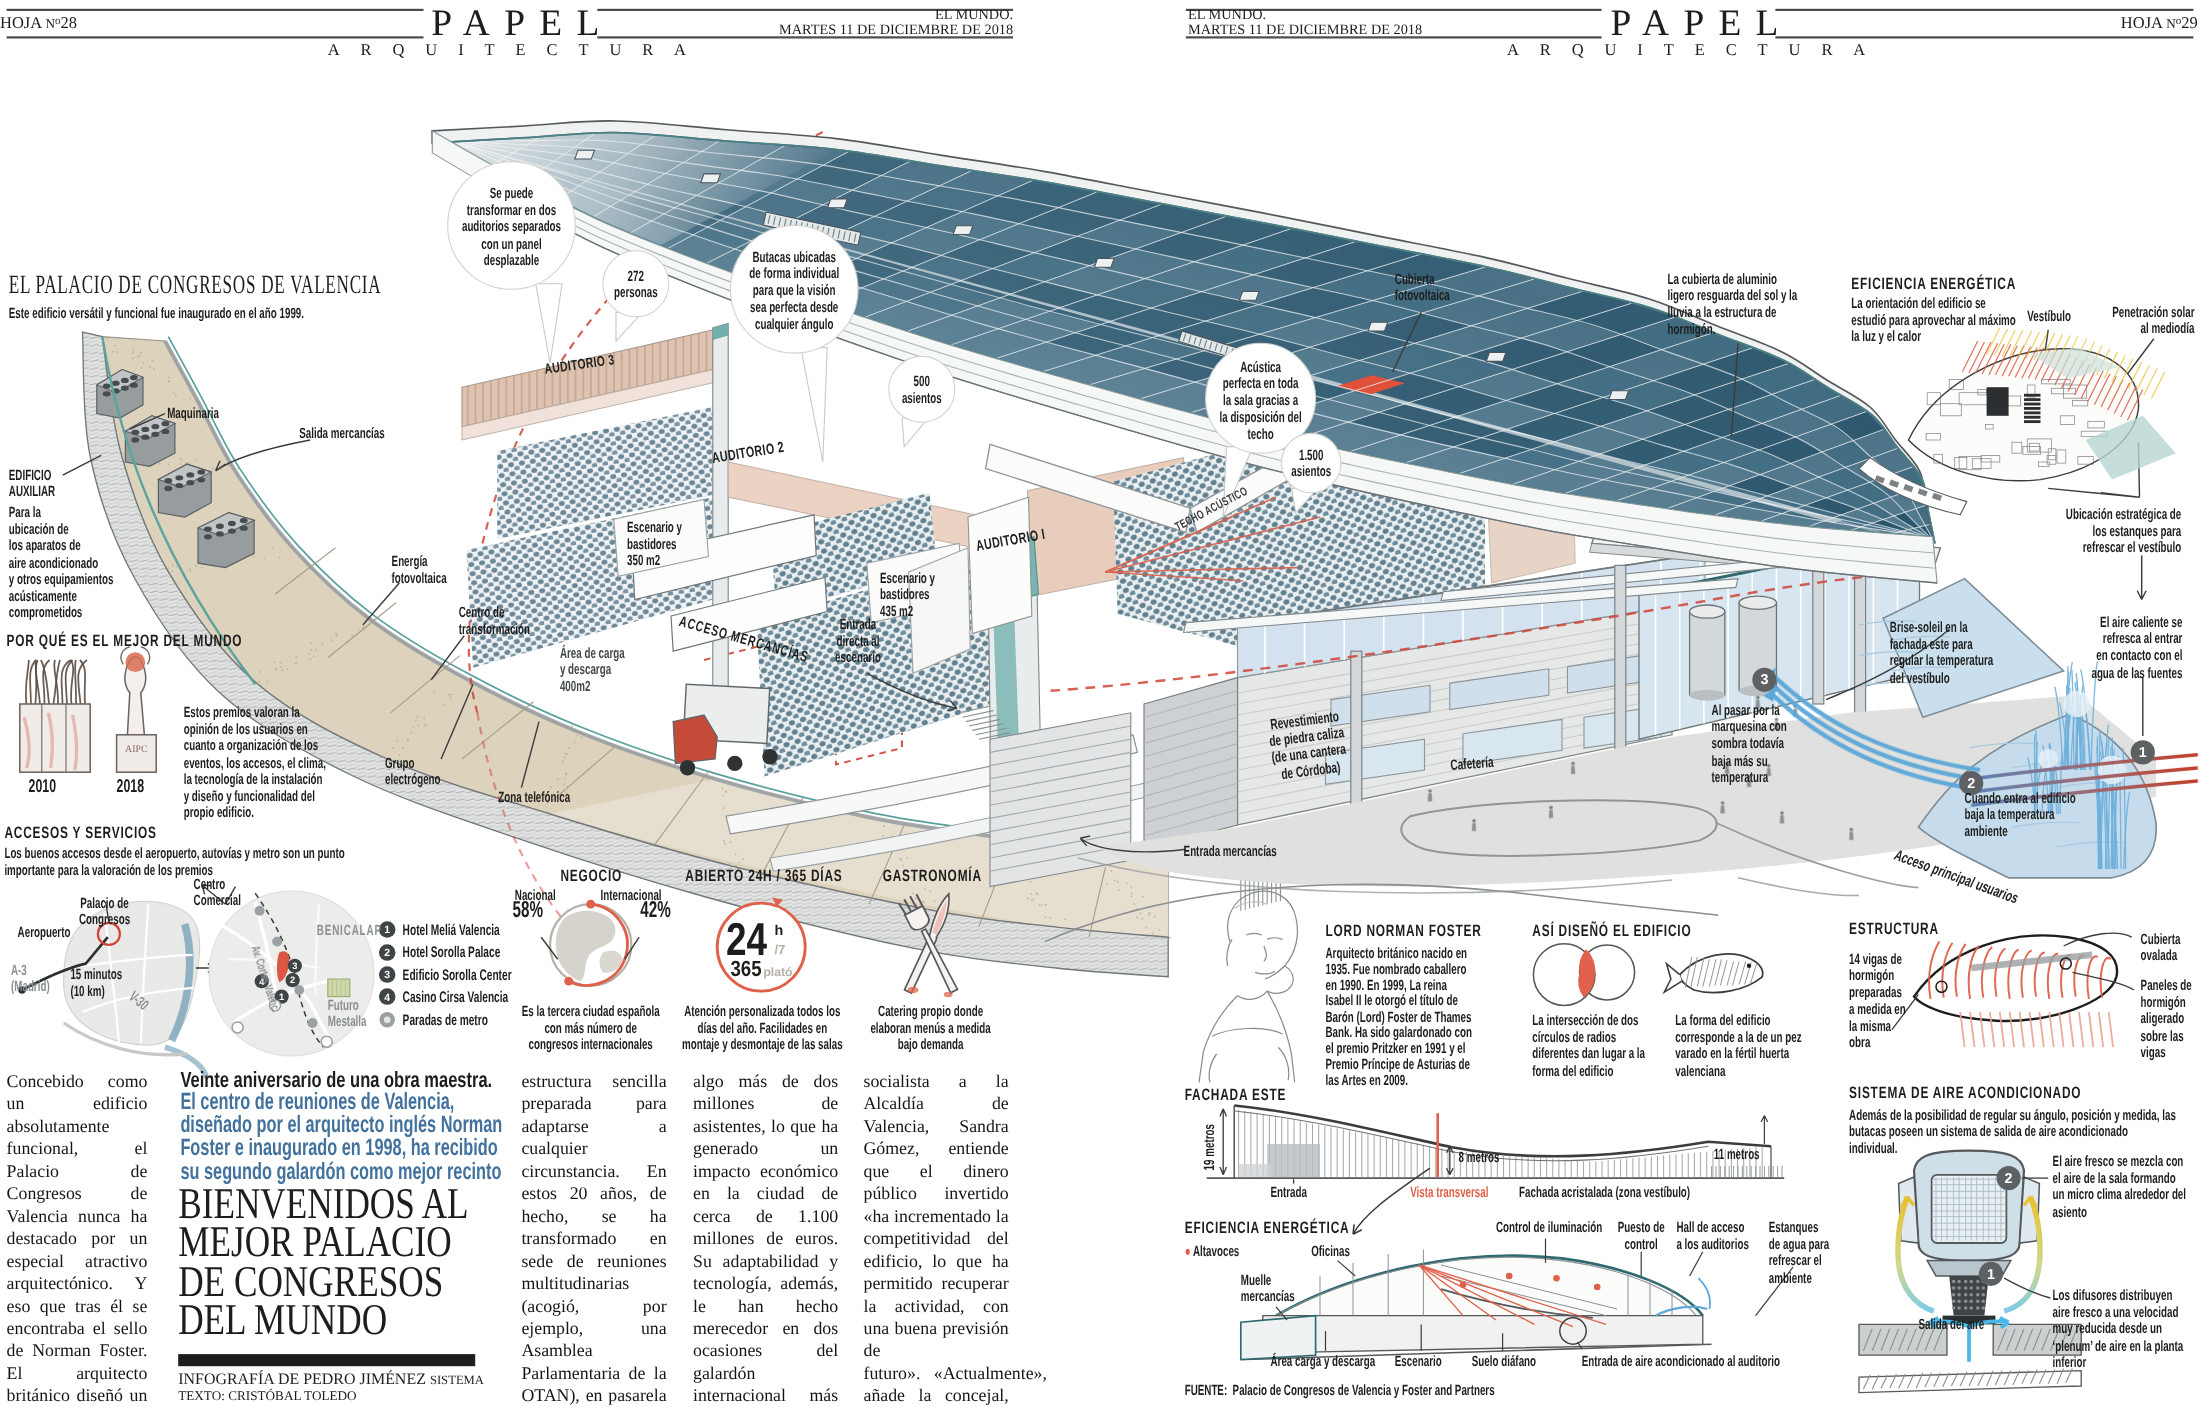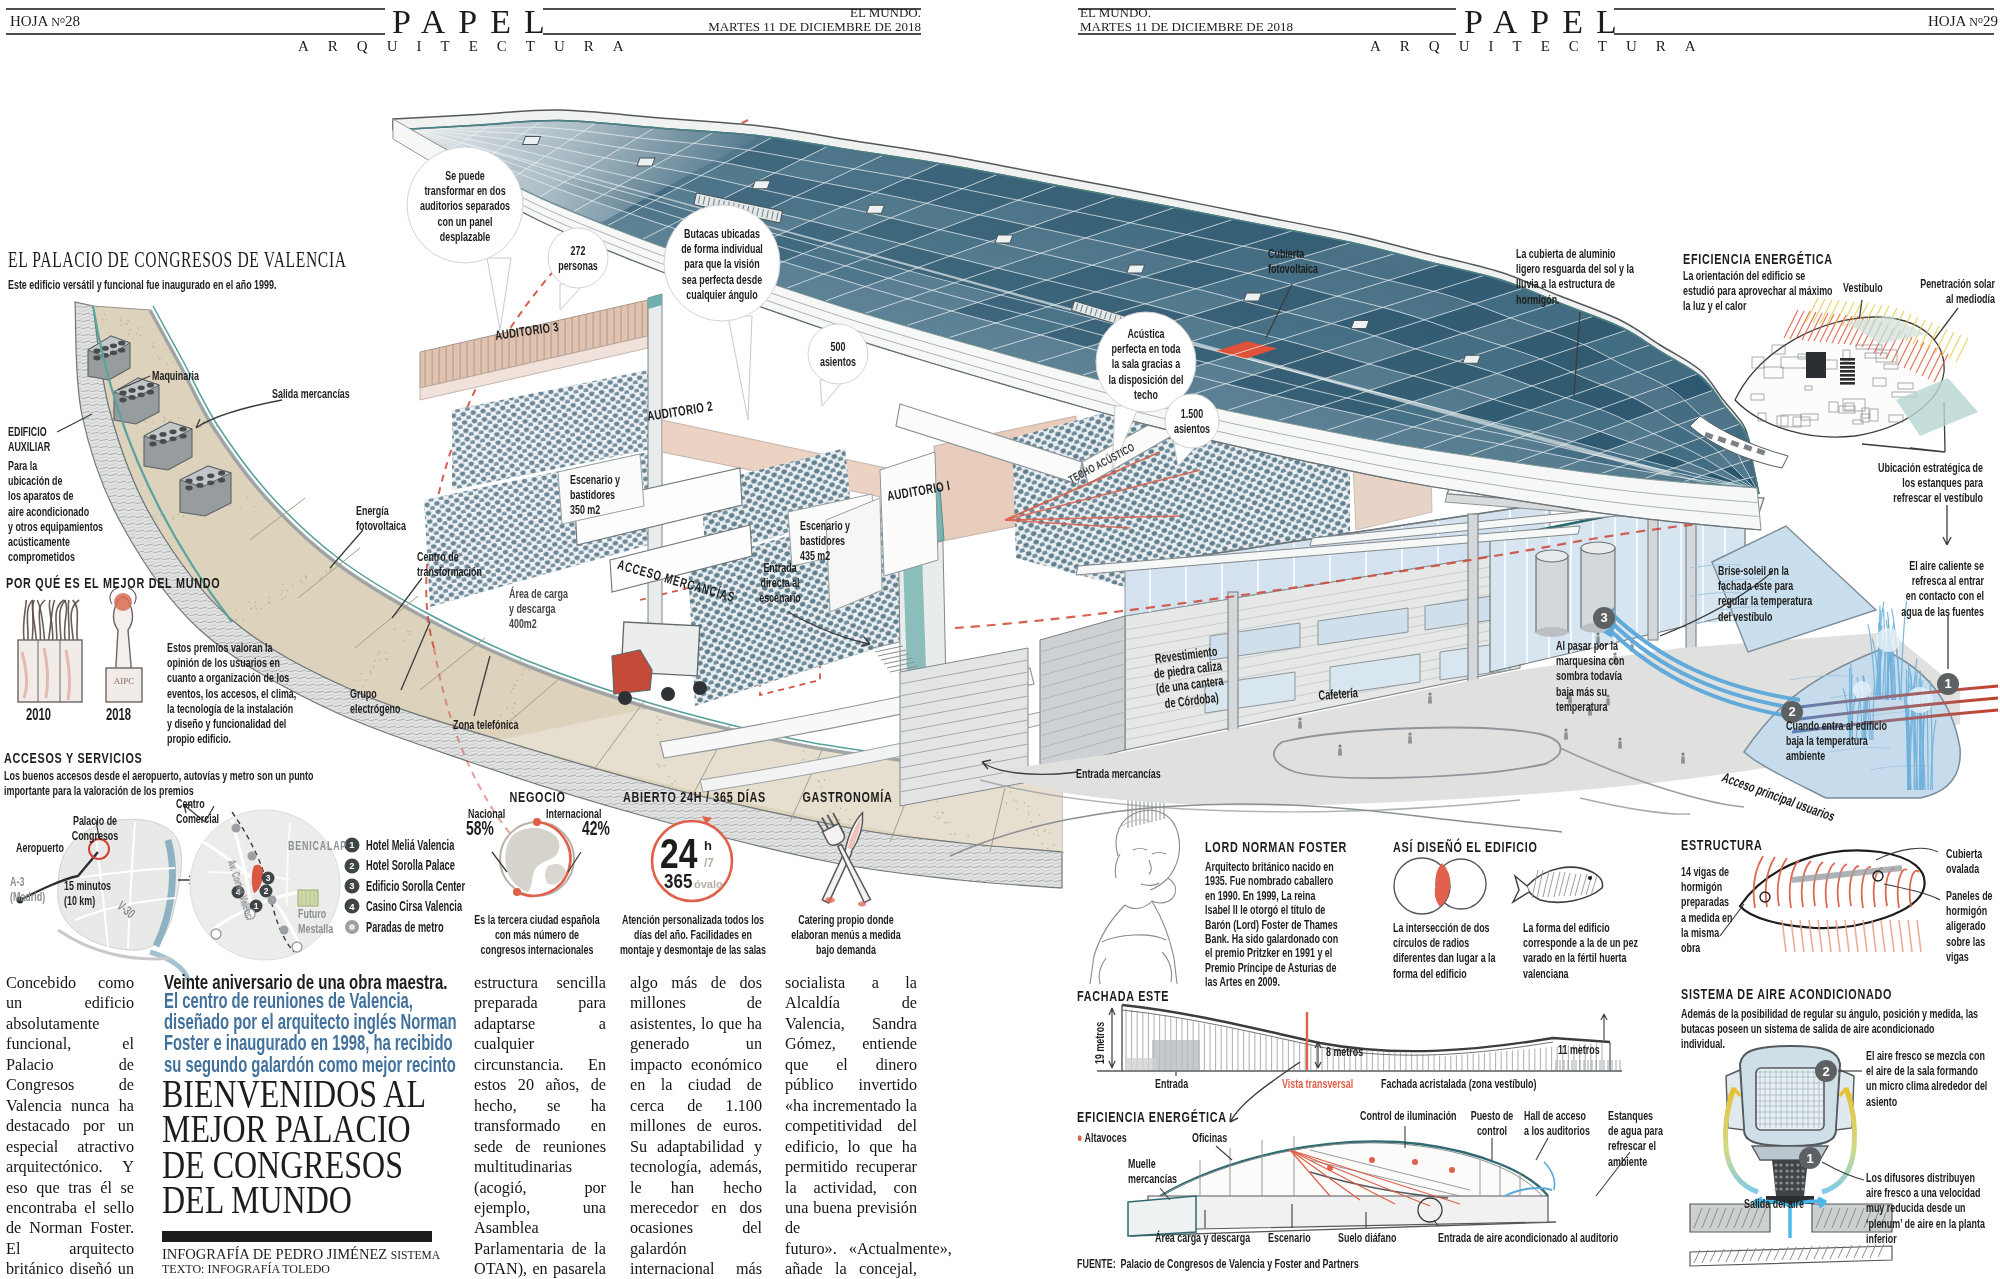--- a/index.html
+++ b/index.html
@@ -16,21 +16,21 @@
 .papel{position:absolute;font-family:"Liberation Serif",serif;font-size:34px;letter-spacing:13px;color:#1d1d1b;top:3px;}
 .arq{position:absolute;font-family:"Liberation Serif",serif;font-size:15px;letter-spacing:19px;color:#1d1d1b;}
 .folio{position:absolute;font-family:"Liberation Serif",serif;font-size:15px;color:#1d1d1b;}
 .eldate{position:absolute;font-family:"Liberation Serif",serif;font-size:13px;line-height:14.2px;color:#1d1d1b;}
 </style></head>
 <body>
 <div id="page">
 
 <div class="hairline" style="left:6px;top:8px;width:379px;"></div>
 <div class="hairline" style="left:6px;top:33px;width:379px;"></div>
-<div class="folio" style="left:10px;top:13px;">HOJA <span style="font-size:12px;">N</span><span style="font-size:10px;vertical-align:3px;">o</span>28</div>
+<div class="folio" style="left:0;top:13px;">HOJA <span style="font-size:12px;">N</span><span style="font-size:10px;vertical-align:3px;">o</span>28</div>
 <div class="papel" style="left:392px;">PAPEL</div>
 <div class="hairline" style="left:543px;top:8px;width:378px;"></div>
 <div class="hairline" style="left:543px;top:33px;width:378px;"></div>
 <div class="eldate" style="left:621px;top:6px;width:300px;text-align:right;">EL MUNDO.<br>MARTES 11 DE DICIEMBRE DE 2018</div>
 <div class="arq" style="left:298px;top:38px;">ARQUITECTURA</div>
 <div class="hairline" style="left:1078px;top:8px;width:378px;"></div>
 <div class="hairline" style="left:1078px;top:33px;width:378px;"></div>
 <div class="eldate" style="left:1080px;top:6px;width:300px;">EL MUNDO.<br>MARTES 11 DE DICIEMBRE DE 2018</div>
 <div class="papel" style="left:1464px;">PAPEL</div>
 <div class="hairline" style="left:1614px;top:8px;width:380px;"></div>
@@ -1742,21 +1742,21 @@
 <div class="hdc" style="left:592px;top:788px;width:205px;">ABIERTO 24H / 365 DÍAS</div>
 <div class="hdc" style="left:780px;top:788px;width:135px;">GASTRONOMÍA</div>
 <div class="lbl" style="left:468px;top:806px;">Nacional</div>
 <div class="lbl" style="left:466px;top:820px;width:60px;font-size:21px;">58%</div>
 <div class="lbl" style="left:546px;top:806px;">Internacional</div>
 <div class="lbl" style="left:582px;top:820px;width:60px;font-size:21px;">42%</div>
 <div class="abs" style="left:660px;top:830px;font-weight:bold;font-size:42px;color:#1d1d1b;transform:scaleX(.8);transform-origin:0 0;font-family:'Liberation Sans',sans-serif;">24</div>
 <div class="abs" style="left:704px;top:838px;font-weight:bold;font-size:13px;color:#1d1d1b;">h</div>
 <div class="abs" style="left:704px;top:856px;font-weight:bold;font-size:12px;color:#b5b1a8;">/7</div>
 <div class="abs" style="left:664px;top:870px;font-weight:bold;font-size:20px;color:#1d1d1b;transform:scaleX(.85);transform-origin:0 0;">365</div>
-<div class="abs" style="left:694px;top:878px;font-weight:bold;font-size:11px;color:#b5b1a8;">óvalo</div>
+<div class="abs" style="left:694px;top:878px;font-weight:bold;font-size:11px;color:#b5b1a8;">plató</div>
 <div class="lblc" style="left:417px;top:912px;width:240px;">Es la tercera ciudad española
 con más número de
 congresos internacionales</div>
 <div class="lblc" style="left:573px;top:912px;width:240px;">Atención personalizada todos los
 días del año. Facilidades en
 montaje y desmontaje de las salas</div>
 <div class="lblc" style="left:726px;top:912px;width:240px;">Catering propio donde
 elaboran menús a medida
 bajo demanda</div>
 <div class="hd" style="left:1205px;top:838px;">LORD NORMAN FOSTER</div>
@@ -1836,17 +1836,17 @@
 <div class="abs" style="left:164px;top:991px;font-weight:bold;font-size:21.5px;line-height:21.2px;color:#41719c;transform:scaleX(.69);transform-origin:0 0;white-space:pre;">El centro de reuniones de Valencia,
 diseñado por el arquitecto inglés Norman
 Foster e inaugurado en 1998, ha recibido
 su segundo galardón como mejor recinto</div>
 <div class="abs" style="left:162px;top:1076px;font-family:'Liberation Serif',serif;font-size:40px;line-height:35.4px;color:#1d1d1b;transform:scaleX(.8);transform-origin:0 0;white-space:pre;">BIENVENIDOS AL
 MEJOR PALACIO
 DE CONGRESOS
 DEL MUNDO</div>
 <div class="abs" style="left:162px;top:1231px;width:270px;height:11px;background:#1d1d1b;"></div>
 <div class="abs" style="left:162px;top:1246px;font-family:'Liberation Serif',serif;font-size:14.5px;color:#1d1d1b;white-space:nowrap;">INFOGRAFÍA DE PEDRO JIMÉNEZ <span style="font-size:11.5px;">SISTEMA</span></div>
-<div class="abs" style="left:162px;top:1262px;font-family:'Liberation Serif',serif;font-size:12px;color:#1d1d1b;">TEXTO: INFOGRAFÍA TOLEDO</div>
+<div class="abs" style="left:162px;top:1262px;font-family:'Liberation Serif',serif;font-size:12px;color:#1d1d1b;">TEXTO: CRISTÓBAL TOLEDO</div>
 <div class="ser" style="left:6px;top:973px;width:128px;">Concebido como un edificio absolutamente funcional, el Palacio de Congresos de Valencia nunca ha destacado por un especial atractivo arquitectónico. Y eso que tras él se encontraba el sello de Norman Foster. El arquitecto británico diseñó un óvalo de líneas muy simples capaz de dar respuesta, eso sí, a todas las necesidades de la ciudad, que adolecía de un espacio para albergar congresos y eventos de todo tipo.&nbsp;&nbsp;&nbsp;Nada más abrir sus puertas, el 2 de julio de 1998, el edificio reveló su verdadero valor: una</div>
 <div class="ser" style="left:474px;top:973px;width:132px;">estructura sencilla preparada para adaptarse a cualquier circunstancia. En estos 20 años, de hecho, se ha transformado en sede de reuniones multitudinarias (acogió, por ejemplo, una Asamblea Parlamentaria de la OTAN), en pasarela de moda, en hipermercado, en plató de televisión para galas como las de  y , en escenario de anuncios e incluso en una pista de hielo para patinaje artístico.&nbsp;&nbsp;&nbsp;Un tesoro arquitectónico que ha permitido albergar, gracias a su versatilidad, 2.700 eventos, muchos de ellos internacionales, con</div>
 <div class="ser" style="left:630px;top:973px;width:132px;">algo más de dos millones de asistentes, lo que ha generado un impacto económico en la ciudad de cerca de 1.100 millones de euros. Su adaptabilidad y tecnología, además, le han hecho merecedor en dos ocasiones del galardón internacional más prestigioso del sector: el de Mejor Palacio de Congresos del Mundo, un título que sólo han recibido 10 centros. El primero en 2010 y el segundo, ahora, en 2018, recién estrenados los 20 años que se celebrarán este mes de diciembre.&nbsp;&nbsp;&nbsp;La presidenta del Palacio de Congresos y candidata</div>
 <div class="ser" style="left:785px;top:973px;width:132px;">socialista a la Alcaldía de Valencia, Sandra Gómez, entiende que el dinero público invertido «ha incrementado la competitividad del edificio, lo que ha permitido recuperar la actividad, con una buena previsión de futuro».&nbsp;&nbsp;&nbsp;«Actualmente», añade la concejal, «Valencia cuenta con un centro que posee unas infraestructuras del máximo nivel a las que añade un equipo humano comprometido», capaz de competir con recintos y capitales de todo el mundo hasta alcanzar un reconocimiento profesional de alto nivel.</div>
 </div>
 </body></html>

